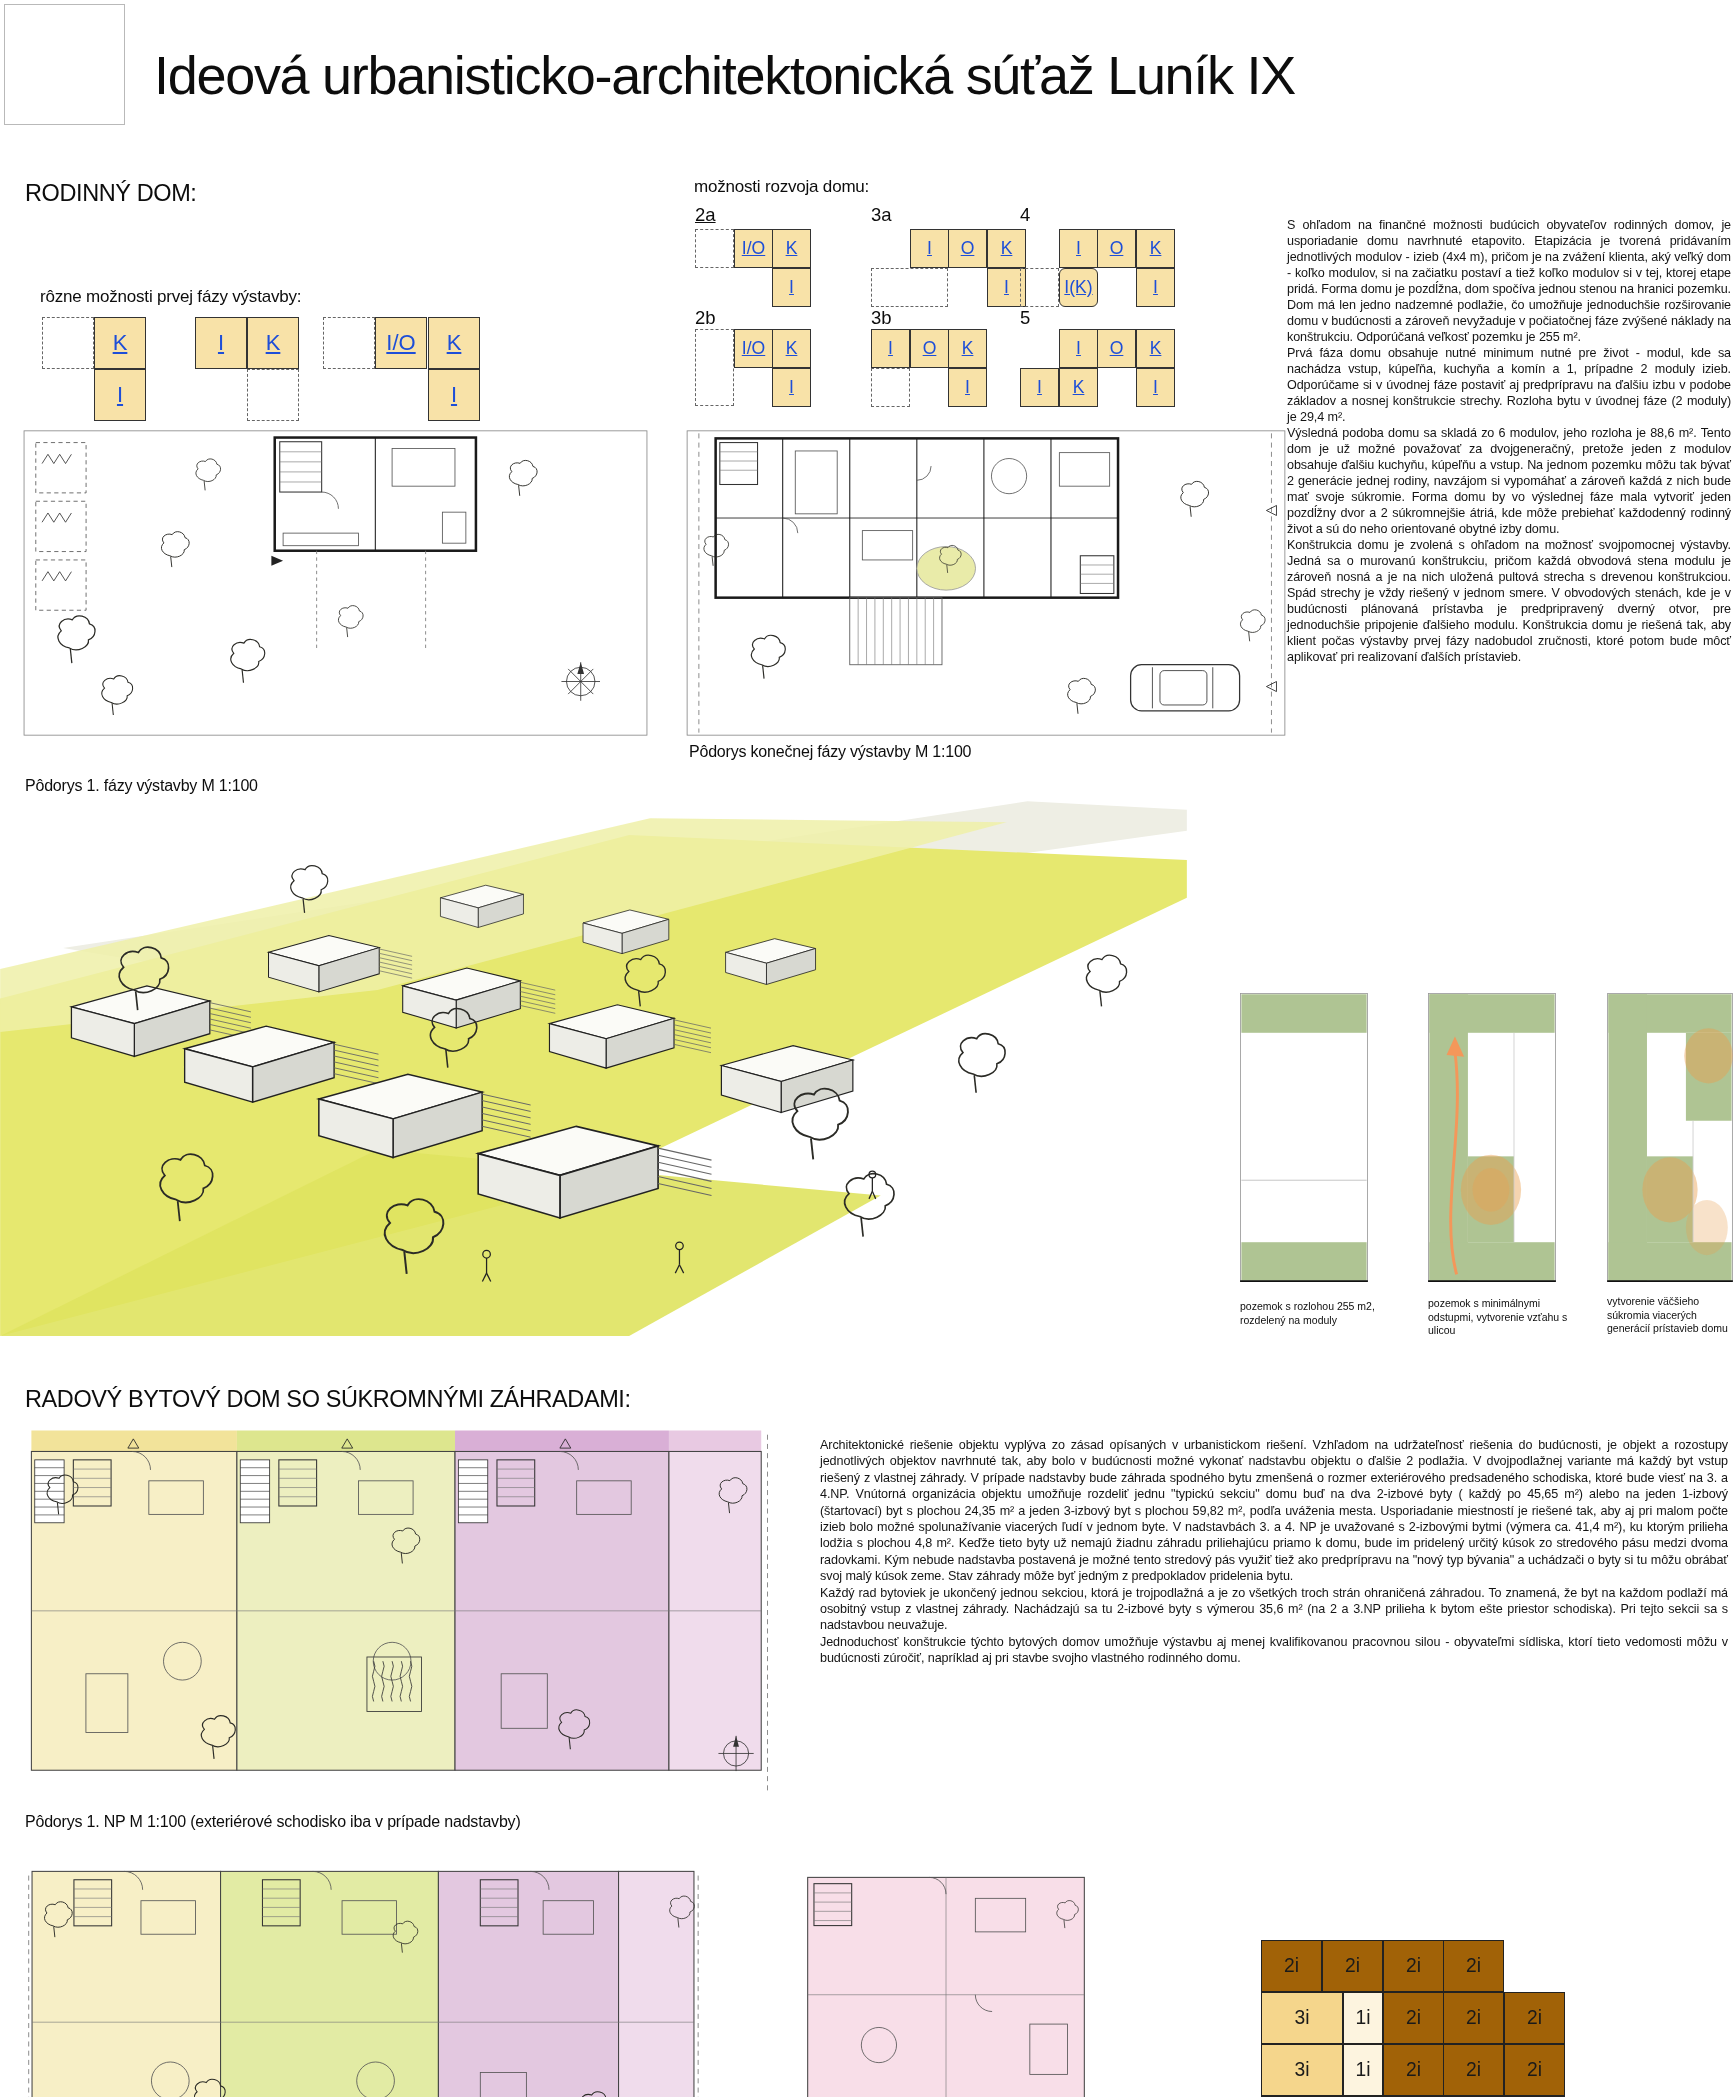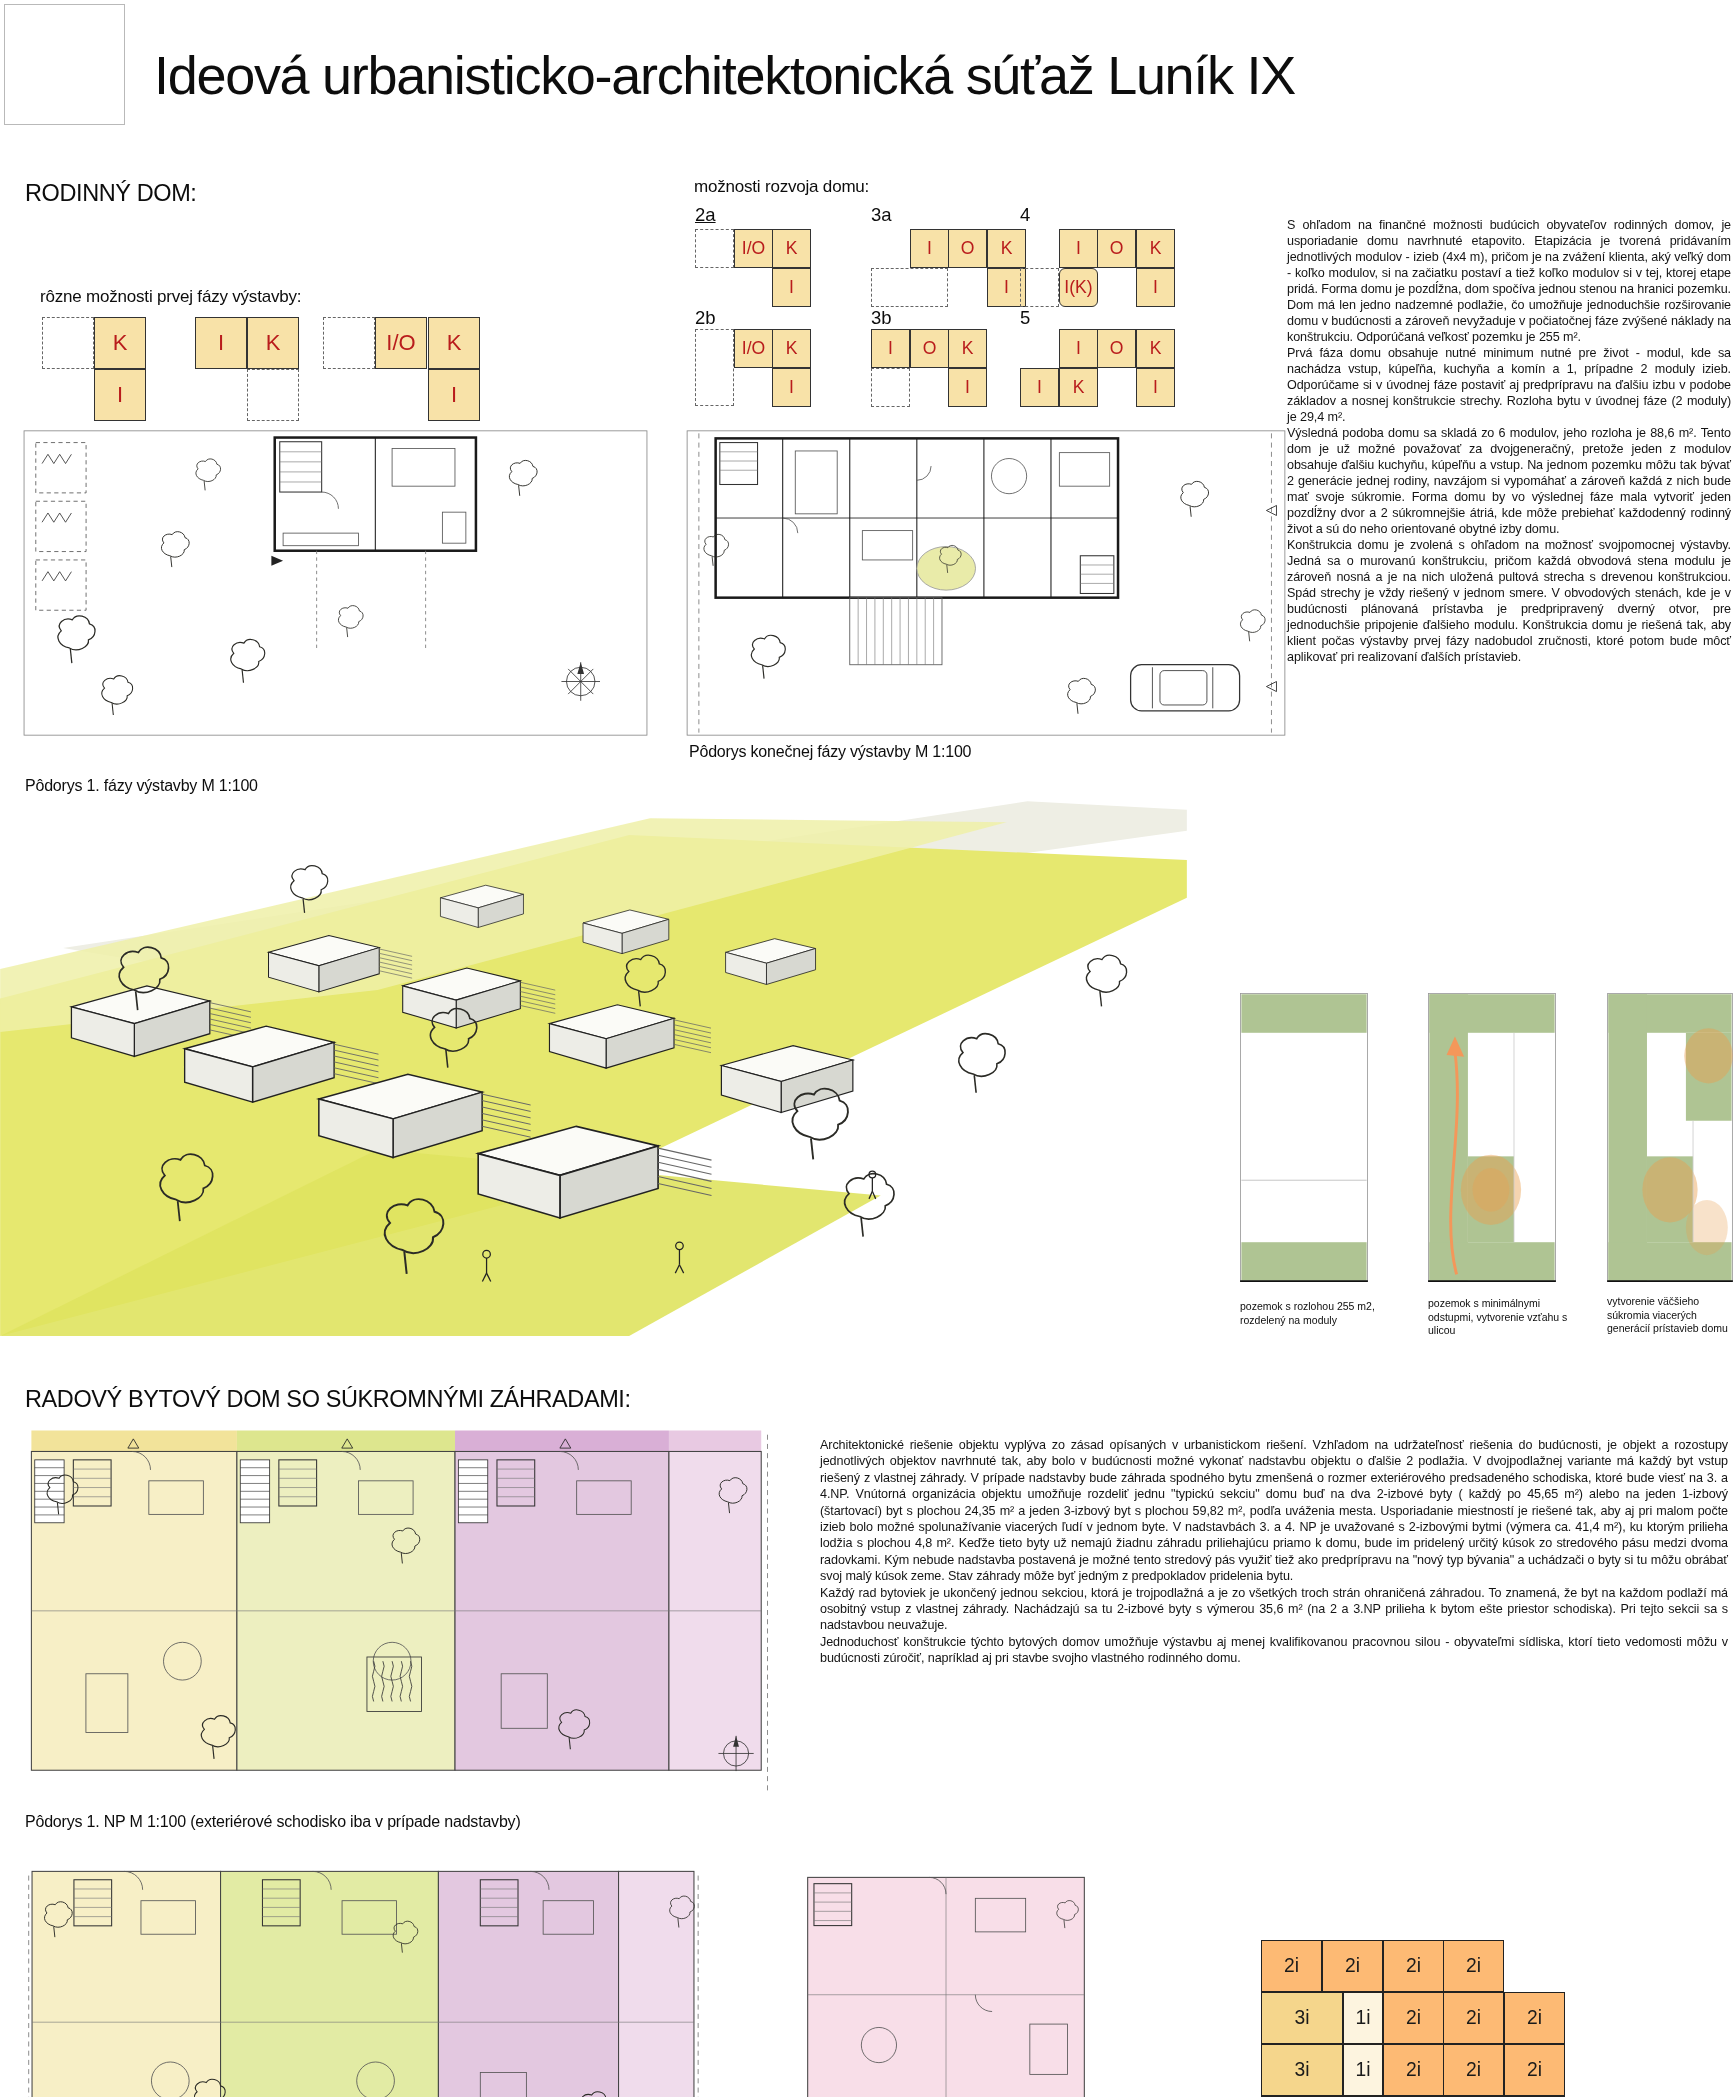--- a/index.html
+++ b/index.html
@@ -11,29 +11,29 @@
   .sublabel{font-size:17px;letter-spacing:-0.2px;white-space:nowrap;color:#0d0d0d;}
   .caption{font-size:16px;letter-spacing:-0.2px;white-space:nowrap;color:#0d0d0d;}
   .smallcaption{font-size:10.5px;line-height:1.3;color:#0d0d0d;width:159px;}
   .bodytext{font-size:12.6px;line-height:16px;text-align:justify;letter-spacing:-0.1px;color:#141414;}
   .bodytext p{margin:0;}
   .bodytext2{font-size:12.6px;line-height:16.4px;text-align:justify;letter-spacing:-0.1px;color:#141414;}
   .bodytext2 p{margin:0;}
   .logo-box{border:0.8px solid #b9b9b9;background:#fff;}
   .variant{position:absolute;}
   .mcell{position:absolute;box-sizing:border-box;display:flex;align-items:center;justify-content:center;
-         font-size:22px;color:#b91c1c;}
+         font-size:22px;color:#1d4ed8;text-decoration:underline;}
   .mcell.filled{background:#F8E2A8;border:0.8px solid #333;}
   .mcell.dashed{border:0.8px dashed #666;background:transparent;}
   .variant.small .mcell{font-size:17.6px;}
   .vlabel{position:absolute;font-size:18.5px;color:#0d0d0d;}
   .schwrap{position:absolute;}
   .schcell{position:absolute;box-sizing:border-box;border:0.8px solid #222;display:flex;align-items:center;
            justify-content:center;font-size:19.3px;color:#1a1a1a;}
-  .s-l{background:#fdba74;}
+  .s-l{background:#a16207;}
   .s-m{background:#F5D68C;}
   .s-p{background:#FDF4DF;}
   svg{display:block;}
   .wall{fill:#ffffff;stroke:#1a1a1a;stroke-width:6;}
   .part{stroke:#1a1a1a;stroke-width:2.5;fill:none;}
   .furn{stroke:#555;stroke-width:2;fill:none;}
   .tree{fill:none;stroke:#2b2b26;stroke-width:2.5;}
   .sk{stroke:#333;stroke-width:2;fill:none;}
   .stairs{stroke:#333;stroke-width:2;fill:#fff;}
   .hatch{stroke:#777;stroke-width:1.5;fill:none;}

